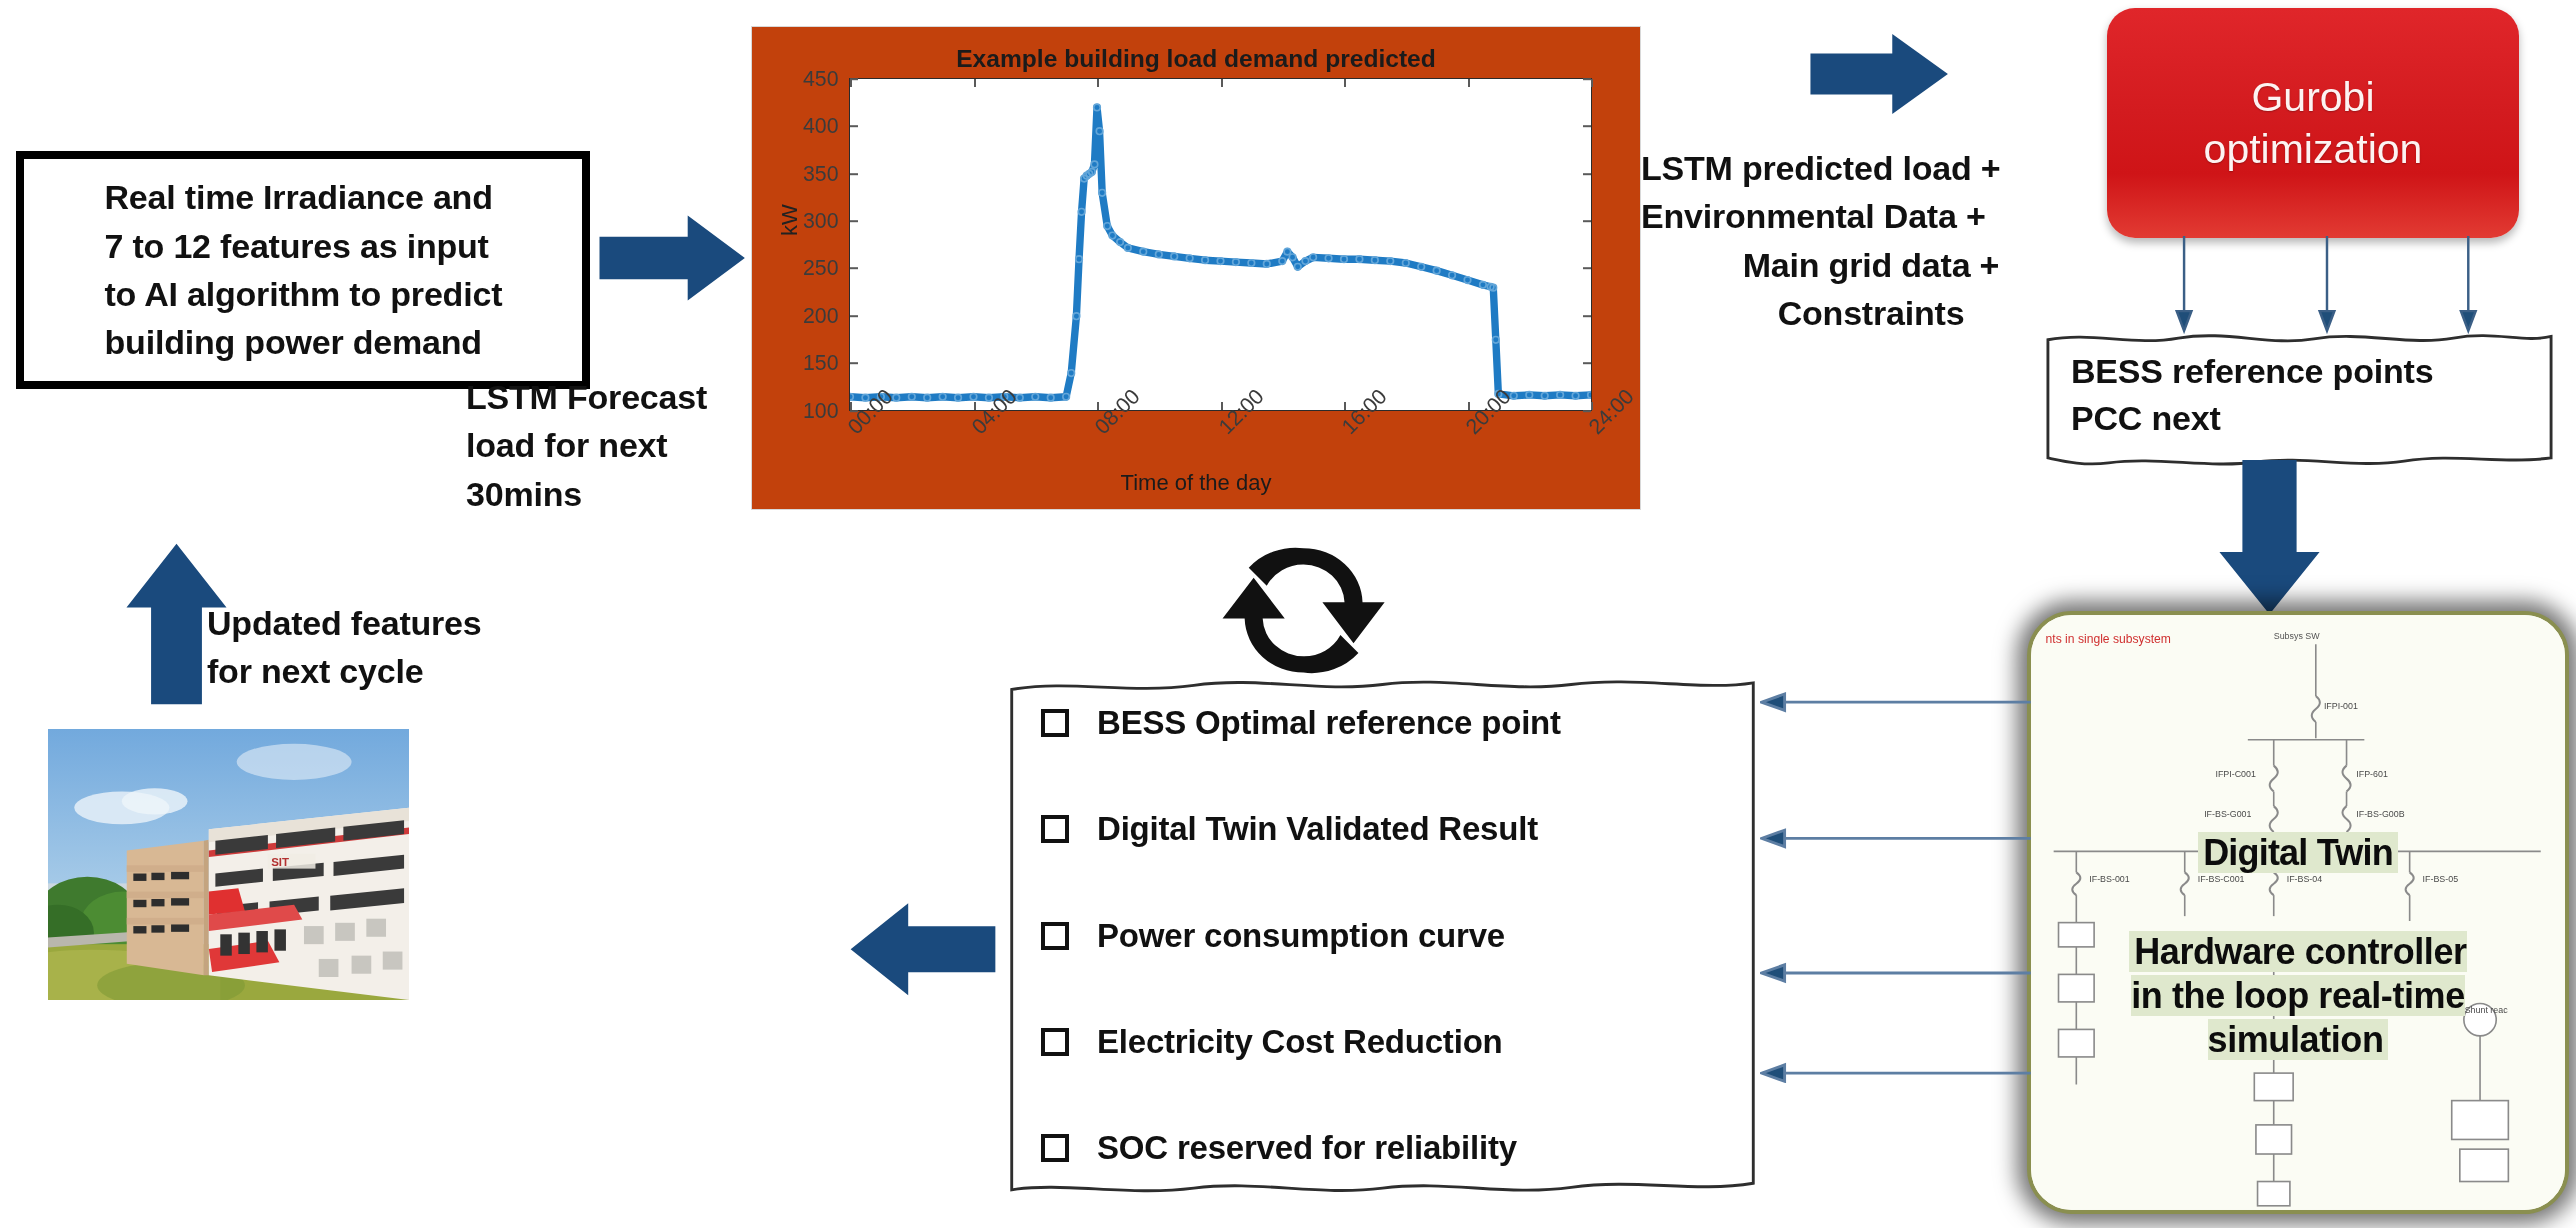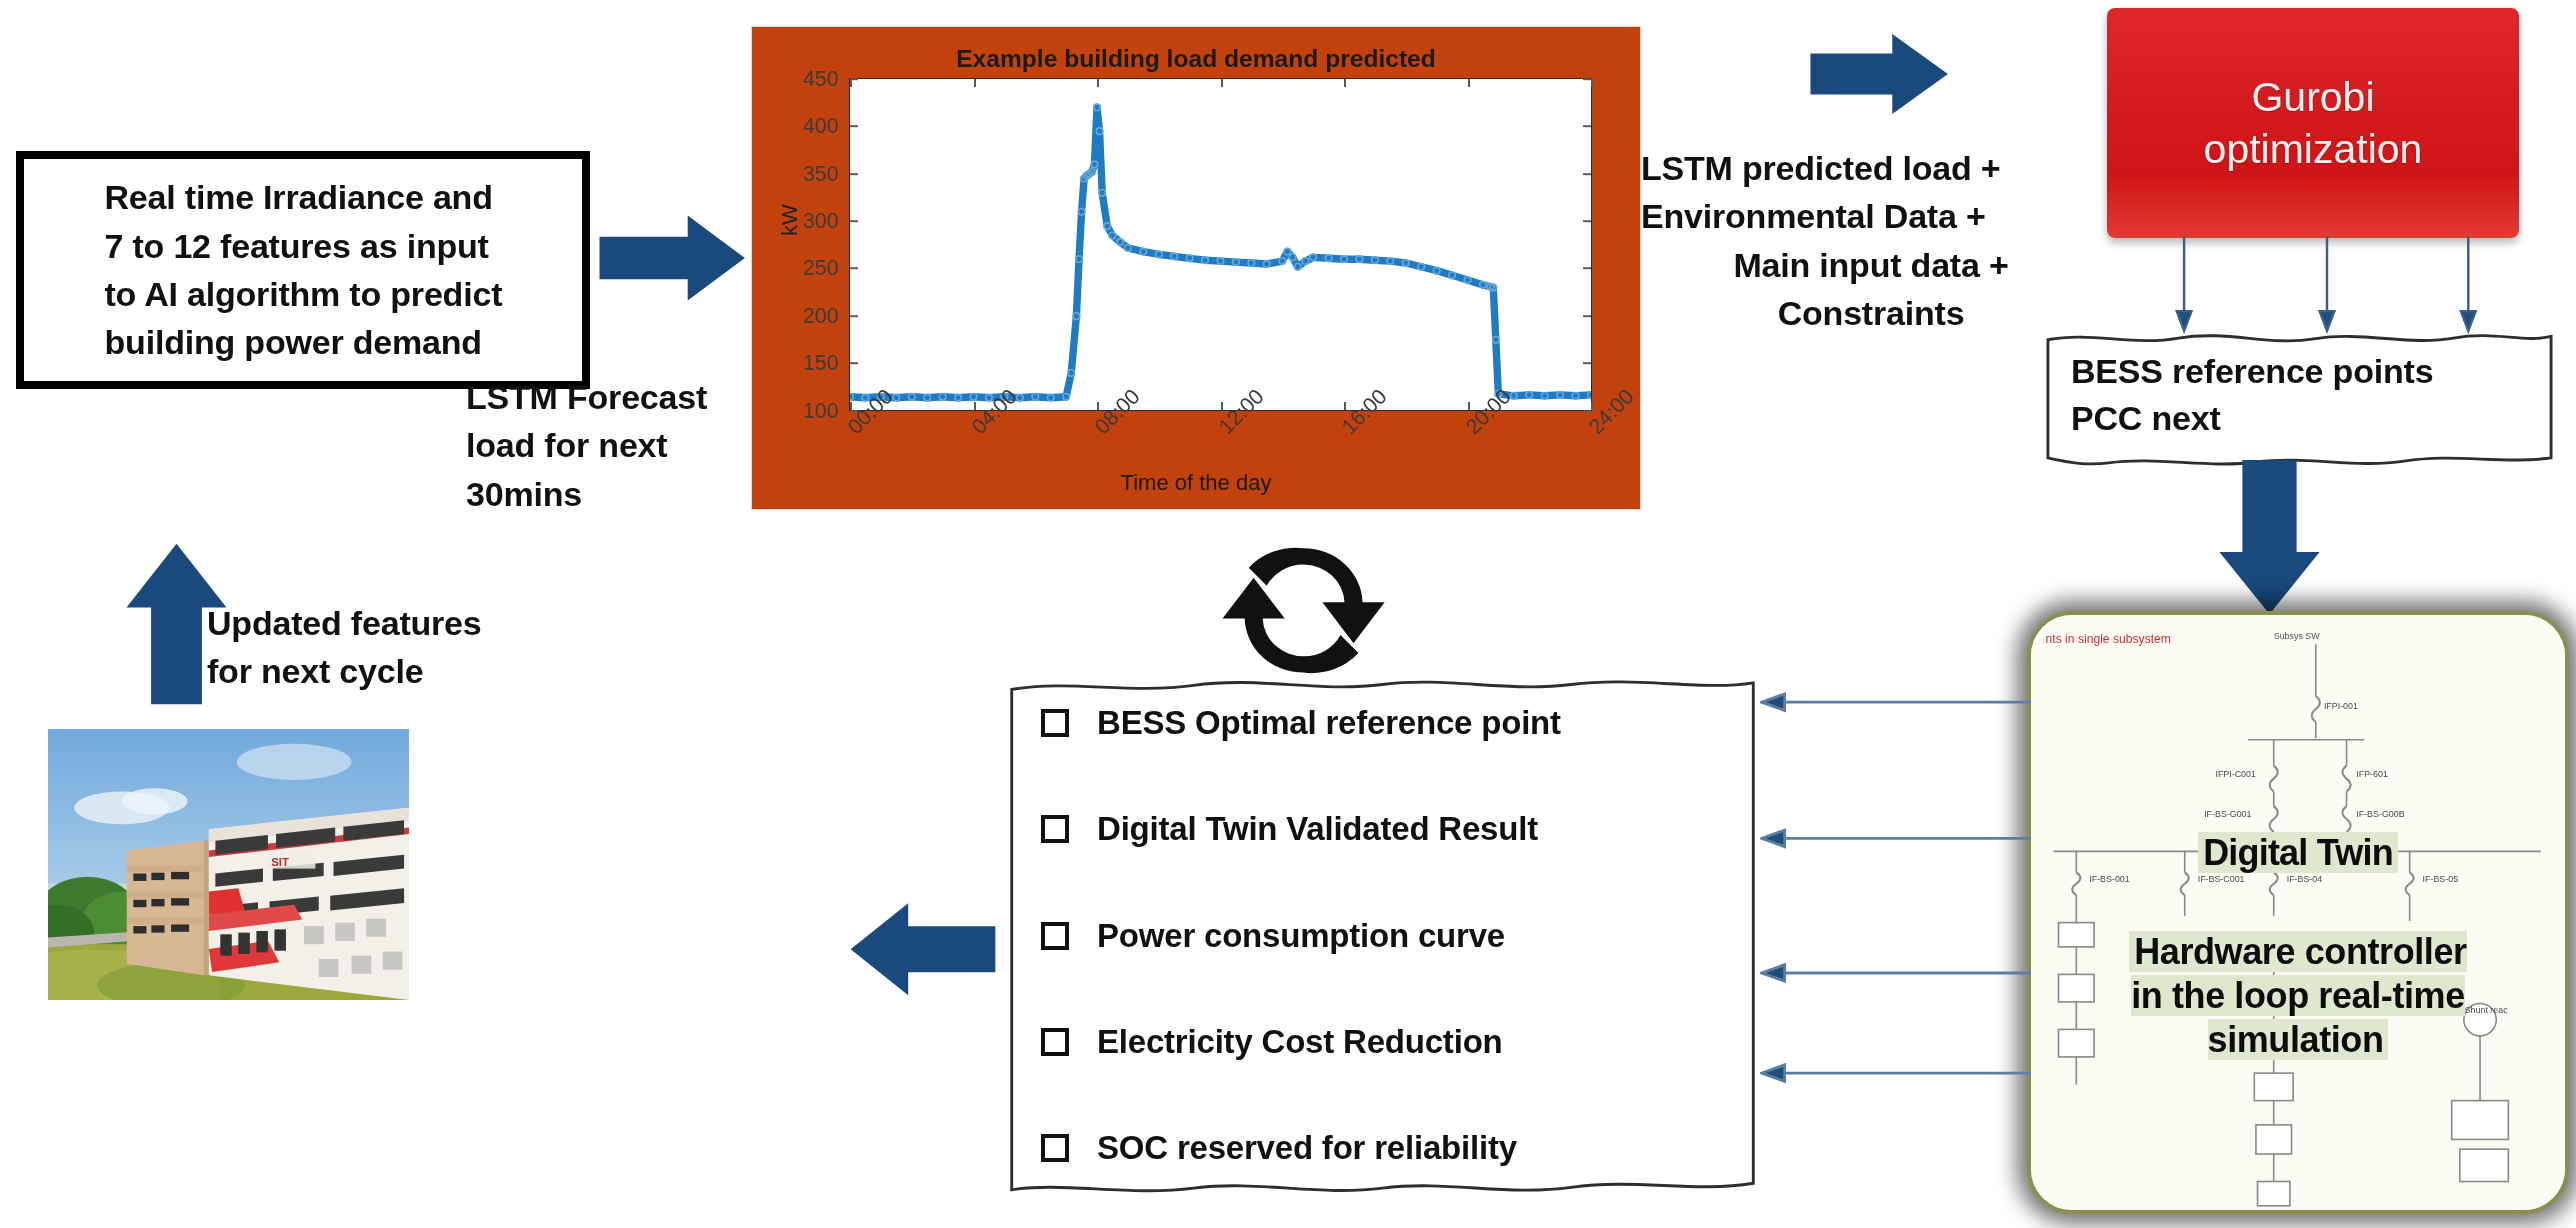--- a/index.html
+++ b/index.html
@@ -66,21 +66,21 @@
     transform-origin:left top; white-space:nowrap;
   }
   #xlabel{
     position:absolute; left:0; right:0; bottom:13px; text-align:center;
     font-size:22px; color:#1b1b1b;
   }
 
   
   #gurobi-box{
     left:2107px; top:8.2px; width:412px; height:230px;
-    border-radius:8px;
+    border-radius:28px;
     background:linear-gradient(180deg,#e0262a 0%,#d31b1f 45%,#cf1417 72%,#e23b33 100%);
     box-shadow:0 4.9px 8.2px rgba(0,0,0,.28);
     display:flex; align-items:center; justify-content:center;
   }
   #gurobi-box .txt{
     color:#fdf3f2; font-size:41px; line-height:1.28; text-align:center;
     white-space:pre-line; text-shadow:0 0.8px 1.6px rgba(0,0,0,.25);
   }
 
   
@@ -284,21 +284,21 @@
     </div>
   </div>
 
   <svg class="abs blockarrow" style="left:1810px; top:29px;" width="140" height="90" viewBox="0 0 170 110">
     <polygon points="0,30 100,30 100,6 168,55 100,104 100,80 0,80" fill="#1a4a7d"></polygon>
   </svg>
 
   <div class="abs" style="left:1641px; top:144px; width:460px;">
     <div class="caption">LSTM predicted load +</div>
     <div class="caption">Environmental Data +</div>
-    <div class="caption center">Main input data +</div>
+    <div class="caption center">Main grid data +</div>
     <div class="caption center">Constraints</div>
   </div>
 
   <div class="abs" id="gurobi-box">
     <div class="txt">Gurobi
 optimization</div>
   </div>
 
   <svg class="abs connector" style="left:2134px; top:236px;" width="386" height="98" viewBox="0 0 470 120">
     <g stroke="#3b5f86" stroke-width="3" fill="#1f4e79">

